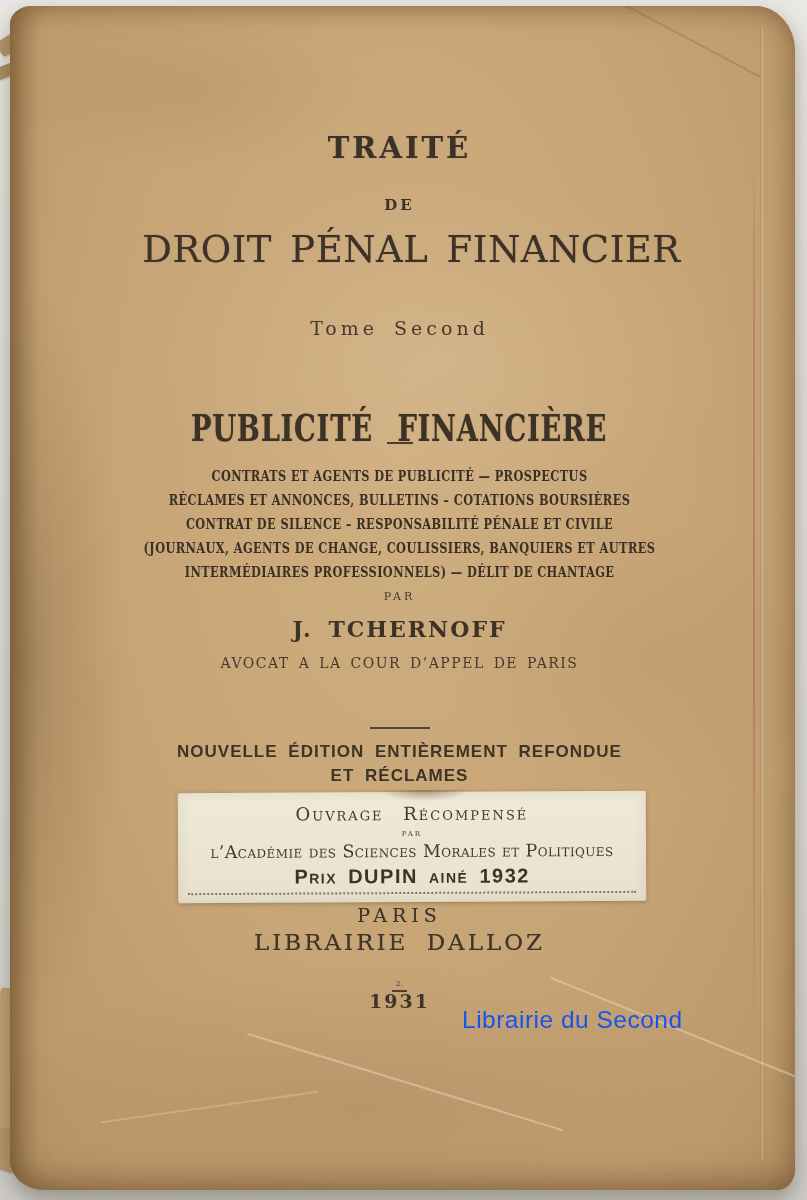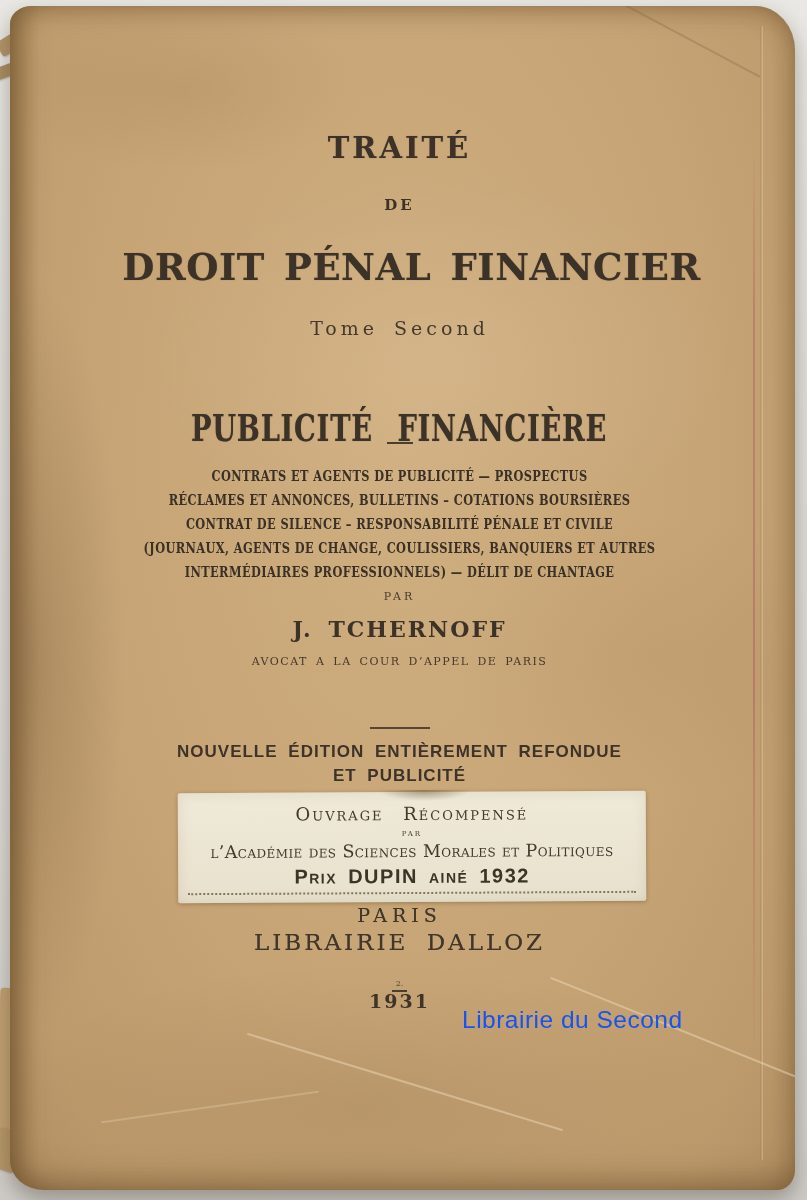--- a/index.html
+++ b/index.html
@@ -45,31 +45,31 @@
   .crease{position:absolute;height:2px;background:rgba(240,225,195,.45);border-radius:2px;}
   .crease-b1{left:230px;top:1075px;width:330px;transform:rotate(17deg);}
   .crease-b2{left:530px;top:1025px;width:290px;transform:rotate(22deg);}
   .crease-b3{left:90px;top:1100px;width:220px;transform:rotate(-8deg);opacity:.6;}
   .crease-tr{left:590px;top:30px;width:170px;height:2px;background:rgba(115,85,45,.25);transform:rotate(28deg);}
 
   
   .txt{position:absolute;left:0;right:6px;text-align:center;color:#3d3227;line-height:1;}
   .series-title{top:128px;font-size:29px;font-weight:700;letter-spacing:3px;text-shadow:0 0 1px rgba(60,45,30,.4);}
   .series-connector{top:192px;font-size:15px;font-weight:700;letter-spacing:3px;text-align:center;}
-  .main-title{top:243px;font-size:37px;font-weight:700;letter-spacing:.5px;word-spacing:6px;text-shadow:0 0 1px rgba(60,45,30,.45);margin-left:24px;}
+  .main-title{top:225px;font-size:37px;font-weight:400;letter-spacing:.5px;word-spacing:6px;text-shadow:0 0 1px rgba(60,45,30,.45);margin-left:24px;}
   .volume-label{top:313px;font-size:19px;letter-spacing:4px;word-spacing:6px;color:#46392c;}
   .volume-title{top:371px;font-size:38px;font-weight:700;margin-top:32px;}
   .volume-title span{display:inline-block;transform:scaleX(.72);transform-origin:50% 0;word-spacing:20px;letter-spacing:1px;text-shadow:0 0 1px rgba(55,42,28,.5);}
   .rule{position:absolute;left:0;right:6px;margin:0 auto;background:#4c3e2f;}
   .rule1{top:436px;width:26px;height:2px;}
   .rule2{top:721px;width:60px;height:2px;background:#554534;}
   .subjects{top:458px;transform:scaleX(.8);transform-origin:50% 0;font-weight:700;font-size:14.2px;line-height:24px;letter-spacing:.5px;color:#3a3025;}
   .byline-label{top:585px;font-size:11px;letter-spacing:3px;color:#4a3c2e;}
   .author{top:612px;font-size:22px;font-weight:700;letter-spacing:2px;word-spacing:6px;}
-  .author-title{top:650px;font-size:11px;letter-spacing:1.5px;word-spacing:3px;color:#46392c;}
+  .author-title{top:650px;font-size:14px;letter-spacing:1.5px;word-spacing:3px;color:#46392c;}
   .edition{font-family:"Liberation Sans","DejaVu Sans",sans-serif;font-weight:700;font-size:17px;letter-spacing:1px;word-spacing:5px;color:#3e3328;}
   .edition1{top:737px;}
   .edition2{top:761px;}
 
   .sticker{
     position:absolute;left:168px;top:786px;width:468px;height:110px;
     background:linear-gradient(180deg,#efead9,#e7e1cd);
     border-radius:2px;transform:rotate(-.3deg);
     box-shadow:0 1px 4px rgba(80,60,30,.4), inset 0 0 14px rgba(150,130,90,.18);
     text-align:center;color:#443a2a;
@@ -129,21 +129,21 @@
       <div>(JOURNAUX, AGENTS DE CHANGE, COULISSIERS, BANQUIERS ET AUTRES</div>
       <div>INTERMÉDIAIRES PROFESSIONNELS) — DÉLIT DE CHANTAGE</div>
     </div>
 
     <div class="txt byline-label">PAR</div>
     <div class="txt author">J. TCHERNOFF</div>
     <div class="txt author-title">AVOCAT A LA COUR D’APPEL DE PARIS</div>
 
     <div class="rule rule2"></div>
     <div class="txt edition edition1">NOUVELLE ÉDITION ENTIÈREMENT REFONDUE</div>
-    <div class="txt edition edition2">ET PUBLICITÉ</div>
+    <div class="txt edition edition2">ET RÉCLAMES</div>
 
     <div class="sticker">
       <div class="smudge"></div>
       <div class="s1">Ouvrage Récompensé</div>
       <div class="s2">par</div>
       <div class="s3">l’Académie des Sciences Morales et Politiques</div>
       <div class="s4">Prix DUPIN ainé 1932</div>
       <div class="dotline"></div>
     </div>
 

